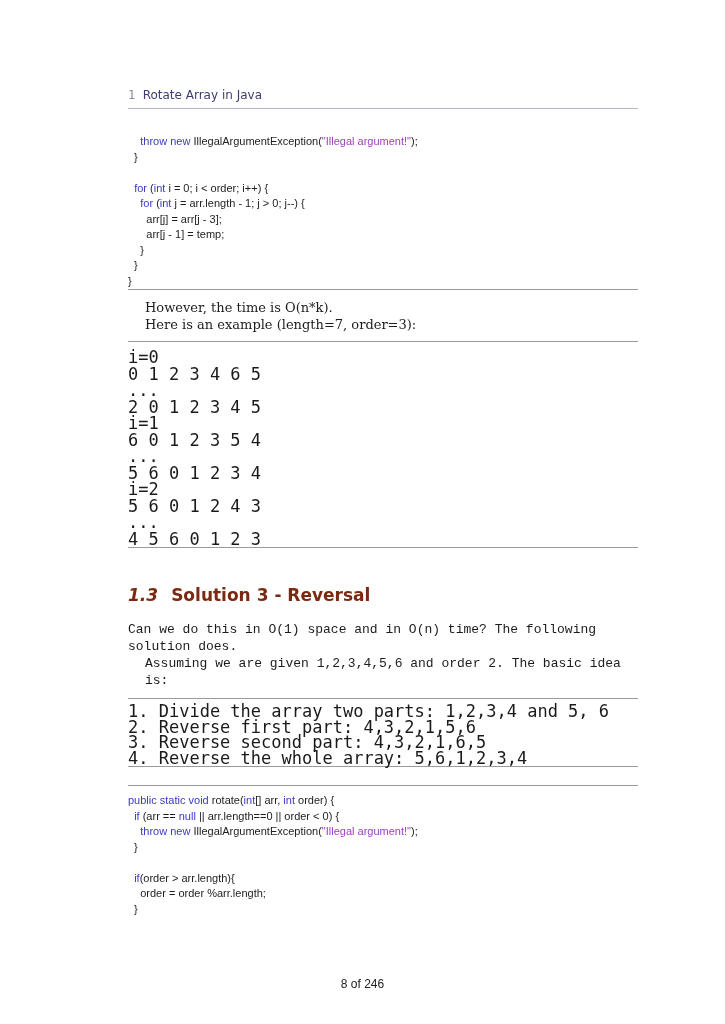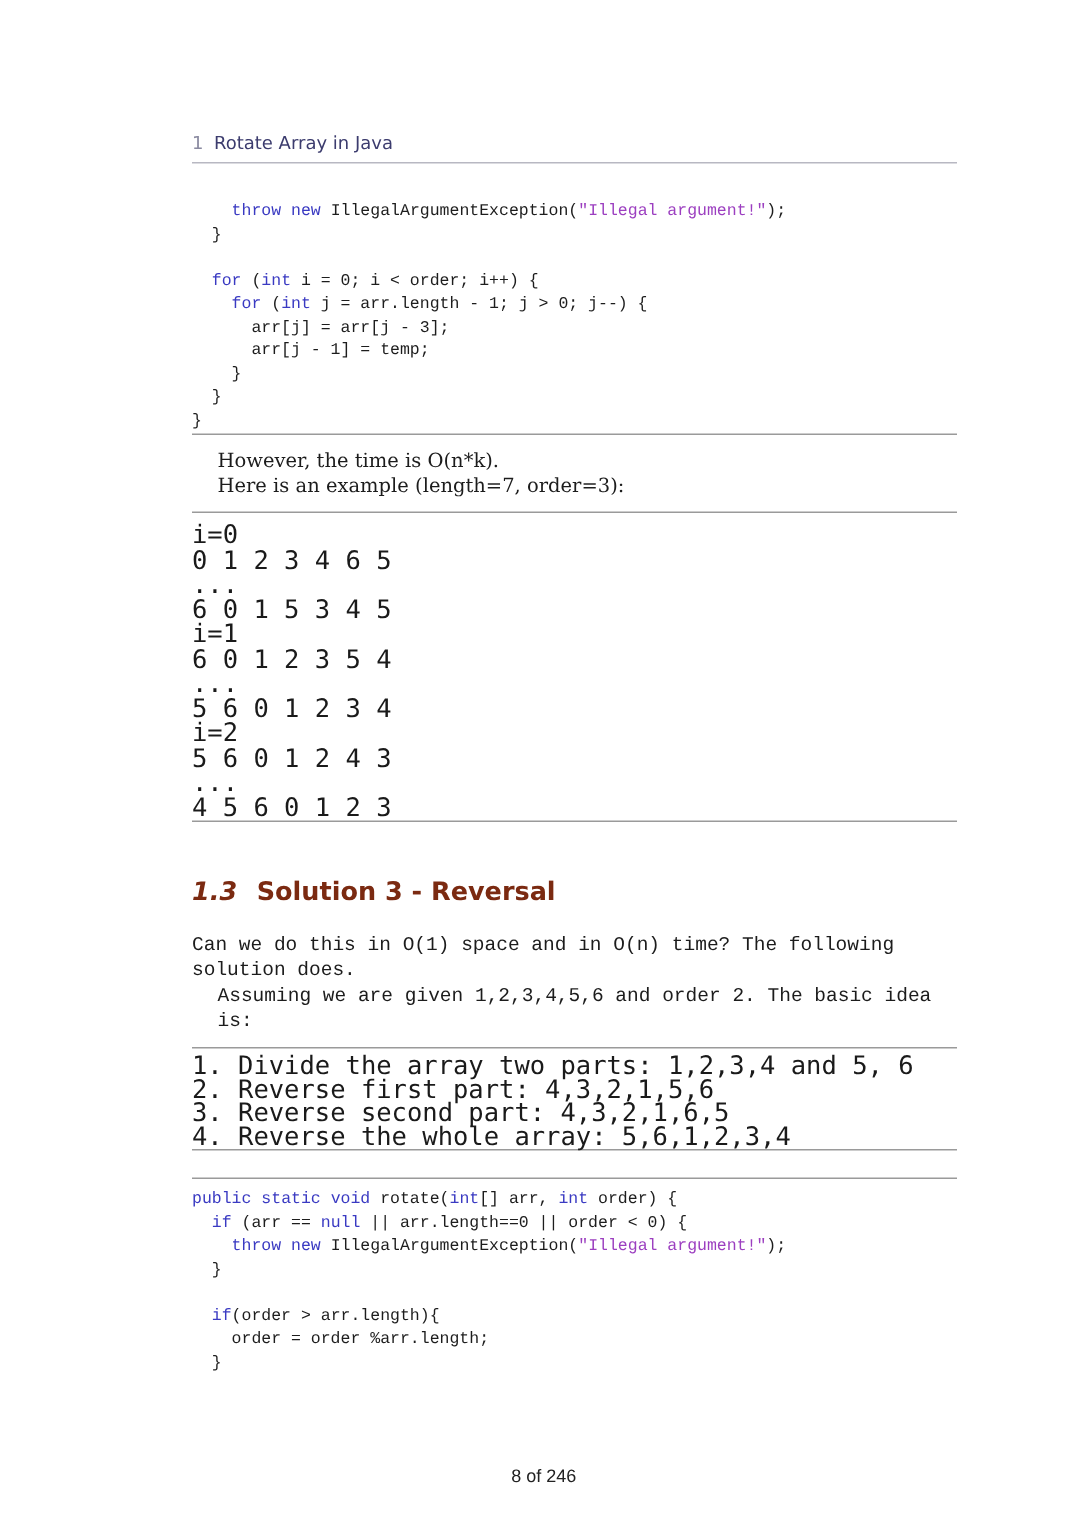--- a/index.html
+++ b/index.html
@@ -31,21 +31,21 @@
     padding-bottom:5px;
     border-bottom:1px solid var(--rule-light);
     font-size:12px;line-height:15px;
     color:var(--header-title);
   }
   .chapter-header .num{color:var(--header-number);margin-right:7px;}
   
   .rule{border:0;border-top:1px solid var(--rule);height:0;}
   
   .codeblock{
-    font-family:Liberation Mono, monospace;
+    font-family:Liberation Sans, sans-serif;
     font-size:11px;line-height:15.5px;
     color:#1d1d1d;
   }
   .codeblock .code-line{white-space:pre;}
   .tok-k{color:var(--keyword);}
   .tok-s{color:var(--string);}
   .tok-p{color:#1d1d1d;}
   #intro-code{margin-top:25px;}
   #rotate-code{margin-top:7px;}
   
@@ -113,21 +113,21 @@
       <div class="indent">However, the time is O(n*k).</div>
       <div class="indent">Here is an example (length=7, order=3):</div>
     </div>
 
     <div class="rule" id="rule-after-para1"></div>
 
     <div id="example-output" class="monoblock">
         <div>i=0</div>
         <div>0 1 2 3 4 6 5</div>
         <div>...</div>
-        <div>6 0 1 5 3 4 5</div>
+        <div>2 0 1 2 3 4 5</div>
         <div>i=1</div>
         <div>6 0 1 2 3 5 4</div>
         <div>...</div>
         <div>5 6 0 1 2 3 4</div>
         <div>i=2</div>
         <div>5 6 0 1 2 4 3</div>
         <div>...</div>
         <div>4 5 6 0 1 2 3</div>
       </div>
 

